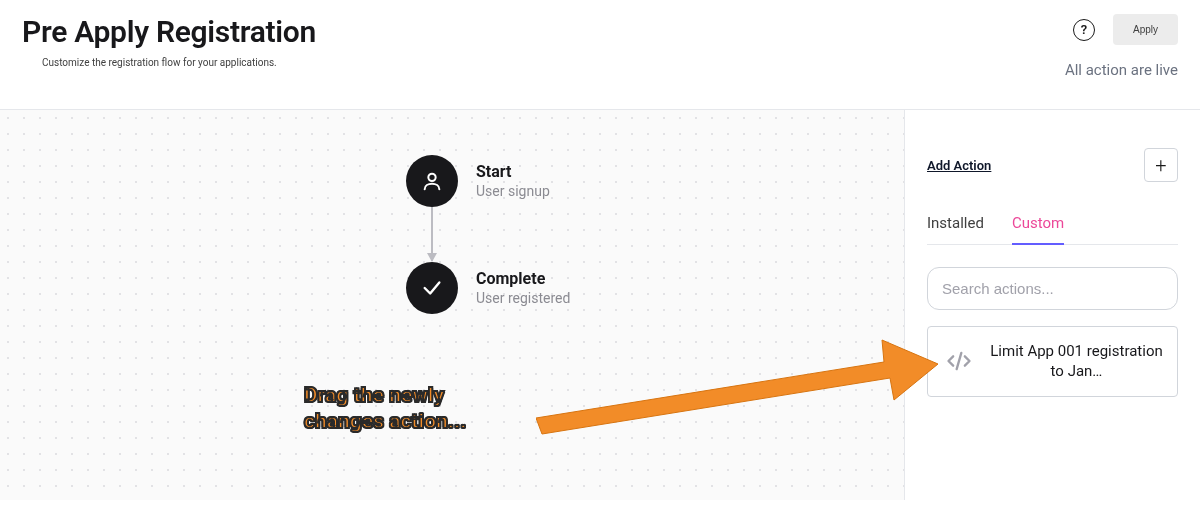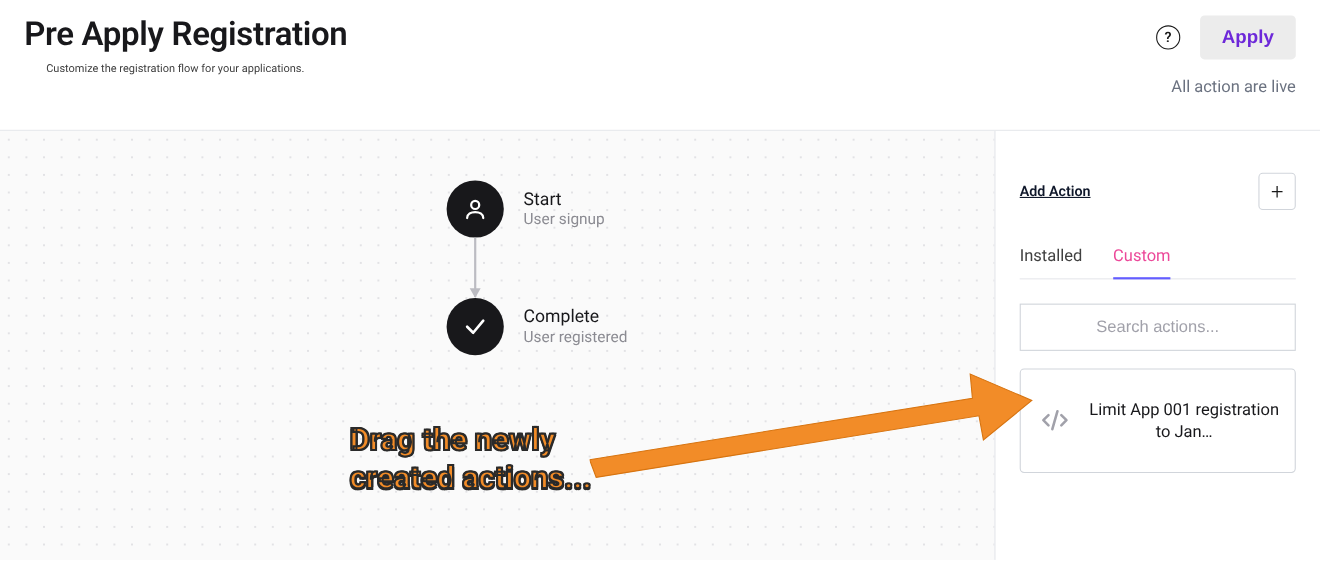--- a/index.html
+++ b/index.html
@@ -57,26 +57,26 @@
       display: flex;
       align-items: center;
       justify-content: center;
       font-size: 13px;
       font-weight: 600;
       color: #1a1a1a;
       cursor: pointer;
     }
     .apply-btn {
       background: #ececec;
-      color: #6d28d9;
+      color: #404040;
       border: none;
       border-radius: 4px;
       padding: 10px 20px;
-      font-size: 17px;
-      font-weight: 700;
+      font-size: 10px;
+      font-weight: 400;
       cursor: pointer;
     }
     .status-text {
       font-size: 15px;
       color: #6b7280;
     }
 
     
     .main {
       display: flex;
@@ -111,21 +111,21 @@
       height: 52px;
       background: #18181b;
       border-radius: 50%;
       display: flex;
       align-items: center;
       justify-content: center;
       flex-shrink: 0;
     }
     .node-label {
       font-size: 16px;
-      font-weight: 400;
+      font-weight: 700;
       color: #18181b;
       line-height: 1.2;
     }
     .node-sub {
       font-size: 14px;
       color: #8b8b92;
       line-height: 1.3;
     }
 
     .connector {
@@ -200,35 +200,34 @@
       position: absolute;
       left: 0; right: 0;
       bottom: -1px;
       height: 2px;
       background: #635dff;
     }
 
     .search-input {
       width: 100%;
       border: 1px solid #d1d5db;
-      border-radius: 0;
+      border-radius: 12px;
       padding: 12px 14px;
       font-size: 15px;
       color: #1a1a1a;
       margin-bottom: 16px;
-      text-align: center;
     }
     .search-input::placeholder {
       color: #a1a1aa;
     }
 
     .action-card {
       border: 1px solid #d1d5db;
       border-radius: 4px;
-      padding: 26px 14px;
+      padding: 14px 14px;
       display: flex;
       align-items: center;
       gap: 14px;
       cursor: grab;
       background: #fff;
     }
     .action-icon {
       width: 34px;
       height: 34px;
       display: flex;
@@ -240,23 +239,23 @@
       font-size: 15px;
       color: #18181b;
       line-height: 1.35;
       text-align: center;
       flex: 1;
     }
 
     
     .annotation-text {
       position: absolute;
-      left: 318px;
+      left: 304px;
       top: 382px;
-      font-size: 28px;
+      font-size: 21px;
       font-weight: 800;
       color: #f28c28;
       -webkit-text-stroke: 1.8px #2a2a2a;
       text-shadow:
         -1px -1px 0 #2a2a2a,
         1px -1px 0 #2a2a2a,
         -1px 1px 0 #2a2a2a,
         1px 1px 0 #2a2a2a;
       line-height: 1.25;
       z-index: 5;
@@ -347,21 +346,21 @@
         </svg>
       </div>
       <div class="action-title">Limit App 001 registration to Jan…</div>
     </div>
   </div>
 
 </div>
 
 <div class="annotation-text">
   <div>Drag the newly</div>
-  <div>created actions...</div>
+  <div>changes action...</div>
 </div>
 
 <svg class="arrow-svg" width="410" height="130" viewBox="0 0 410 130">
   <defs>
     <linearGradient id="og" x1="0" y1="0" x2="1" y2="0">
       <stop offset="0%" stop-color="#f28c28"></stop>
       <stop offset="100%" stop-color="#f28c28"></stop>
     </linearGradient>
   </defs>
   <polygon points="0,92 348,36 346,14 402,38 358,74 354,52 6,108" fill="#f28c28" stroke="#d77410" stroke-width="1"></polygon>

